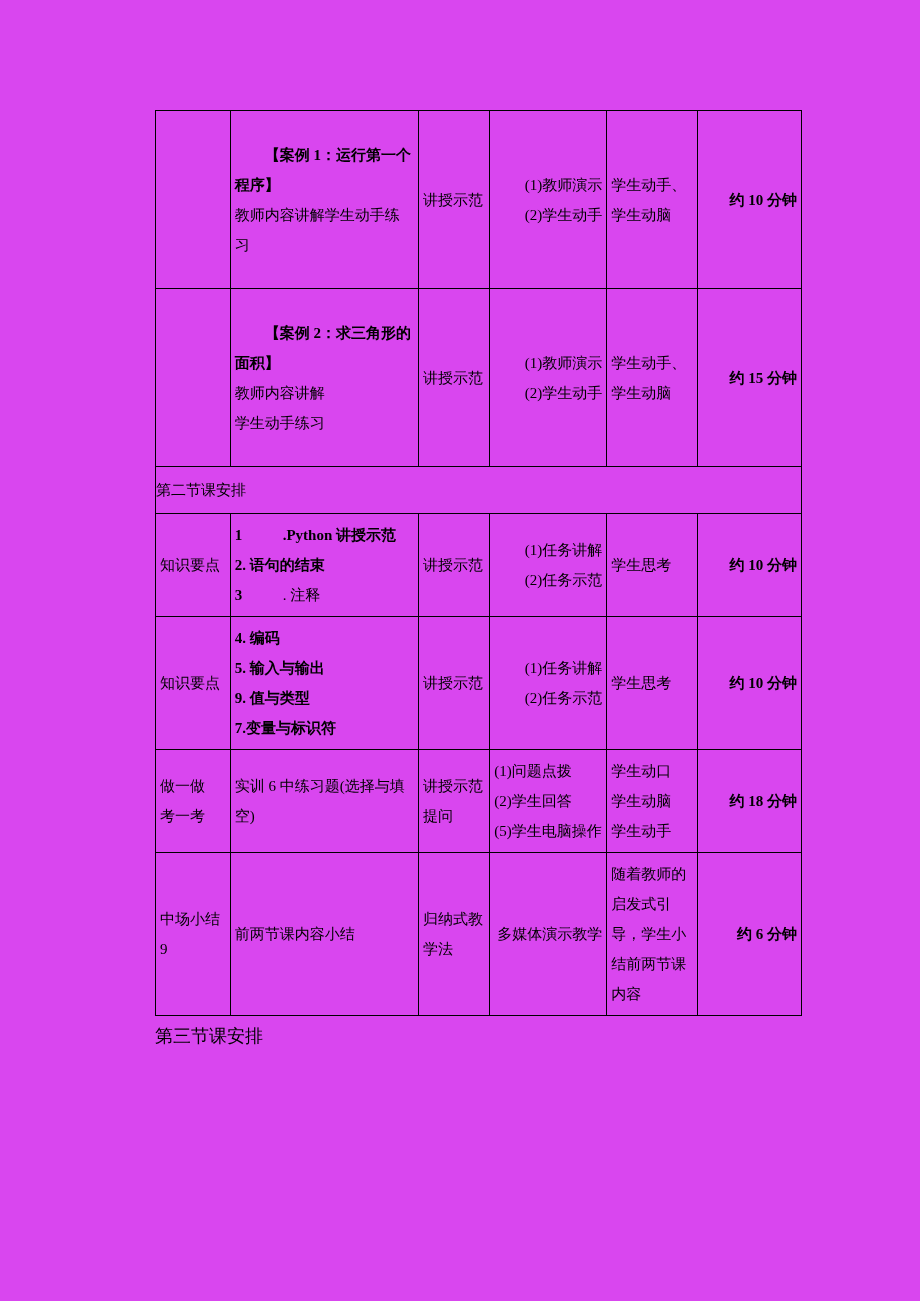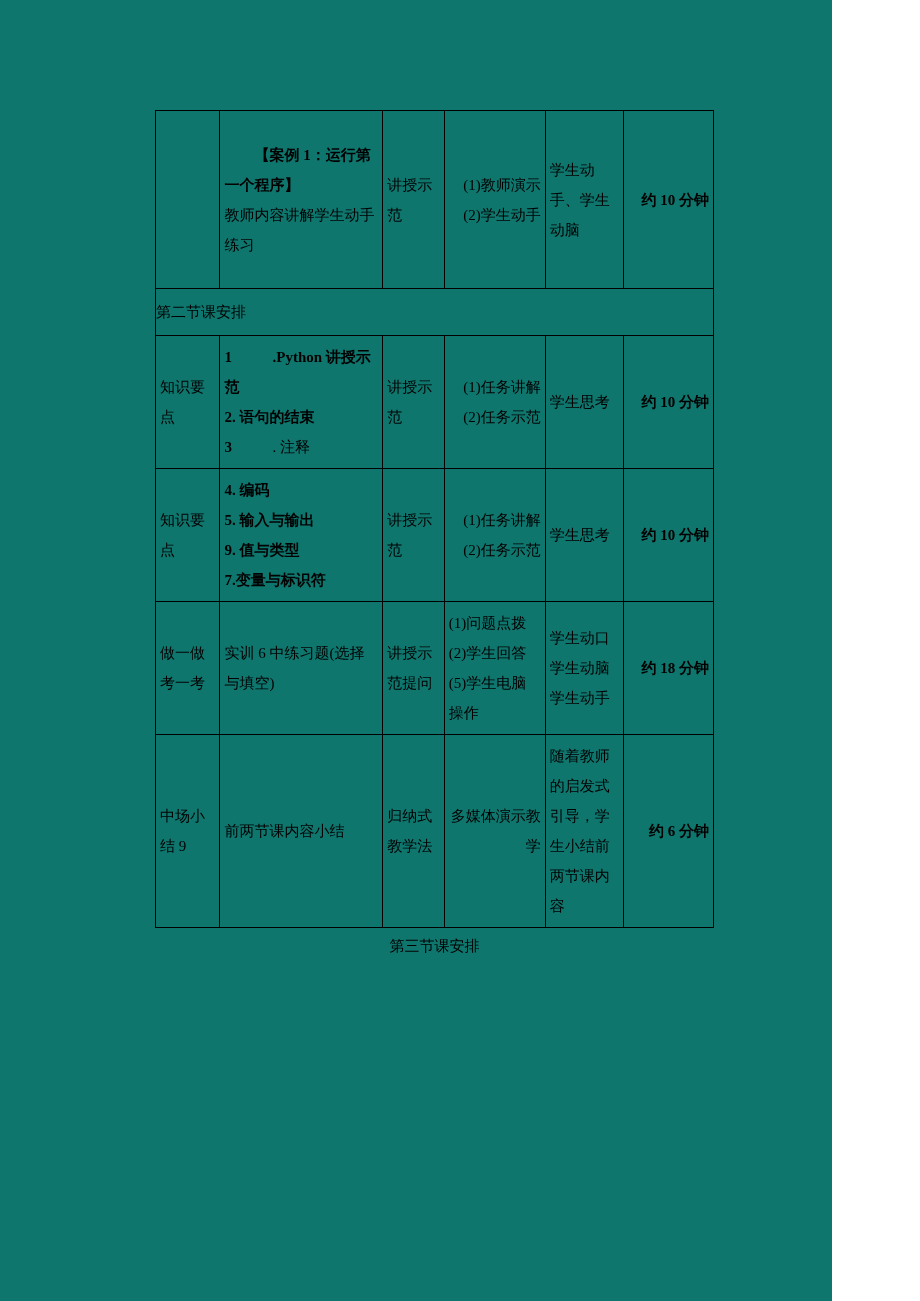--- a/index.html
+++ b/index.html
@@ -6,24 +6,24 @@
   body {
     margin: 0;
     padding: 0;
     background: #fff;
     font-family: "SimSun", "宋体", serif;
     font-size: 15px;
     color: #000;
     line-height: 1.6;
   }
   .page {
-    width: 832px;
+    width: 920px;
     min-height: 1301px;
     padding: 110px 118px 60px 155px;
-    background: #0f766e;
+    background: #d946ef;
     position: relative;
   }
   table {
     border-collapse: collapse;
     width: 100%;
     table-layout: fixed;
   }
   td {
     border: 1px solid #000;
     padding: 6px 4px;
@@ -41,23 +41,22 @@
     text-align: left;
     font-weight: normal;
     padding: 8px 0;
   }
   .tall { height: 178px; }
   .center { text-align: right; }
   .bold { font-weight: bold; }
   .indent { text-indent: 2em; }
   .content-block { line-height: 2.0; }
   .footer-caption {
-    text-align: center;
     padding: 6px 0;
-    font-size: 15px;
+    font-size: 18px;
   }
   .num-spaced { display:inline-block; width: 2.2em; }
 </style>
 </head>
 <body>
 
 <div class="page">
 
   <table>
     <colgroup>
@@ -84,20 +83,43 @@
               <div>(1)教师演示</div>
               <div>(2)学生动手</div>
             </div>
       </td>
       <td class="tall">学生动手、学生动脑</td>
       <td class="tall center">
         <span class="bold">约 10 分钟</span>
       </td>
     </tr>
 
+    <tr>
+      <td class="tall"></td>
+      <td class="tall">
+        <div class="content-block">
+          <div class="indent bold">【案例 2：求三角形的面积】</div>
+          <div>
+                <div>教师内容讲解</div>
+                <div>学生动手练习</div>
+              </div>
+        </div>
+      </td>
+      <td class="tall">讲授示范</td>
+      <td class="tall center">
+        <div>
+              <div>(1)教师演示</div>
+              <div>(2)学生动手</div>
+            </div>
+      </td>
+      <td class="tall">学生动手、学生动脑</td>
+      <td class="tall center">
+        <span class="bold">约 15 分钟</span>
+      </td>
+    </tr>
 
     <tr>
       <td colspan="6" class="section-header">第二节课安排</td>
     </tr>
 
     <tr>
       <td>知识要点</td>
       <td>
         <div class="content-block">
           <div>

